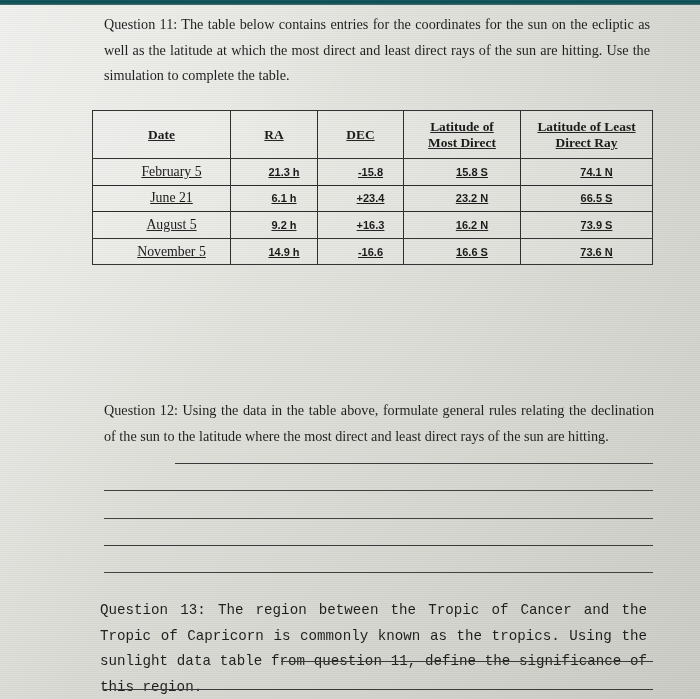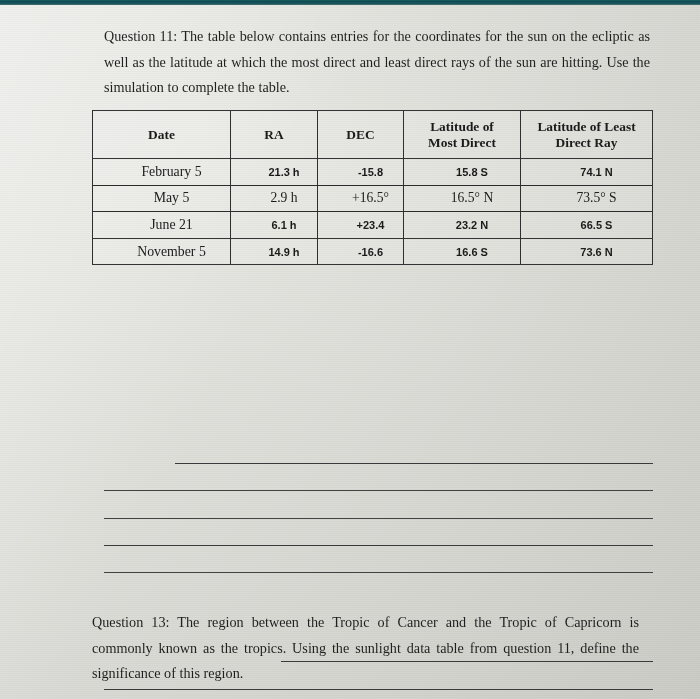--- a/index.html
+++ b/index.html
@@ -51,32 +51,32 @@
     width: 700px;
     height: 699px;
   }
 
   .qtext {
     position: absolute;
     font-size: 14.2px;
     line-height: 25.5px;
     text-align: justify;
     color: #1a1a1a;
-    margin-top: 12px;
   }
 
   
   #sun-table {
     position: absolute;
     left: 92px;
     top: 110px;
     width: 560px;
     border-collapse: collapse;
     table-layout: fixed;
     background: rgba(255,255,255,0.14);
+    text-decoration: underline;
   }
   #sun-table td, #sun-table th {
     border: 1.2px solid #2b2b2b;
     text-align: center;
     vertical-align: middle;
     padding: 0;
     color: #161616;
   }
   #sun-table thead th {
     height: 47px;
@@ -155,45 +155,46 @@
       </thead>
       <tbody id="sun-table-body">
           <tr>
             <td class="col-date">February 5</td>
             <td class="filled">21.3 h</td>
             <td class="filled">-15.8</td>
             <td class="filled">15.8 S</td>
             <td class="filled">74.1 N</td>
           </tr>
           <tr>
-            <td class="col-date">May 5</td>
-            <td>2.9 h</td>
-            <td>+16.5°</td>
-            <td>16.5° N</td>
-            <td>73.5° S</td>
-          </tr>
-          <tr>
             <td class="col-date">June 21</td>
             <td class="filled">6.1 h</td>
             <td class="filled">+23.4</td>
             <td class="filled">23.2 N</td>
             <td class="filled">66.5 S</td>
           </tr>
           <tr>
+            <td class="col-date">August 5</td>
+            <td class="filled">9.2 h</td>
+            <td class="filled">+16.3</td>
+            <td class="filled">16.2 N</td>
+            <td class="filled">73.9 S</td>
+          </tr>
+          <tr>
             <td class="col-date">November 5</td>
             <td class="filled">14.9 h</td>
             <td class="filled">-16.6</td>
             <td class="filled">16.6 S</td>
             <td class="filled">73.6 N</td>
           </tr>
         </tbody>
     </table>
 
-
-    <div class="qtext" id="q13" style="left:92px; top:598px; width:547px;">Question 13: The region between the Tropic of Cancer and the Tropic of Capricorn is commonly known as the tropics. Using the sunlight data table from question 11, define the significance of this region.</div>
+    <div class="qtext" id="q12" style="left:104px; top:398px; width:550px;">Question 12: Using the data in the table above, formulate general rules relating the declination of the sun to the latitude where the most direct and least direct rays of the sun are hitting.</div>
+
+    <div class="qtext" id="q13" style="left:100px; top:598px; width:547px;font-family:Liberation Mono, monospace;">Question 13: The region between the Tropic of Cancer and the Tropic of Capricorn is commonly known as the tropics. Using the sunlight data table from question 11, define the significance of this region.</div>
 
     <div id="rules-layer">
         <div class="rule" style="left: 175px; top: 463px; width: 478px;"></div>
         <div class="rule" style="left: 104px; top: 490px; width: 549px;"></div>
         <div class="rule" style="left: 104px; top: 518px; width: 549px;"></div>
         <div class="rule" style="left: 104px; top: 545px; width: 549px;"></div>
         <div class="rule" style="left: 104px; top: 572px; width: 549px;"></div>
         <div class="rule" style="left: 281px; top: 661px; width: 372px;"></div>
         <div class="rule" style="left: 104px; top: 689px; width: 549px;"></div>
       </div>

